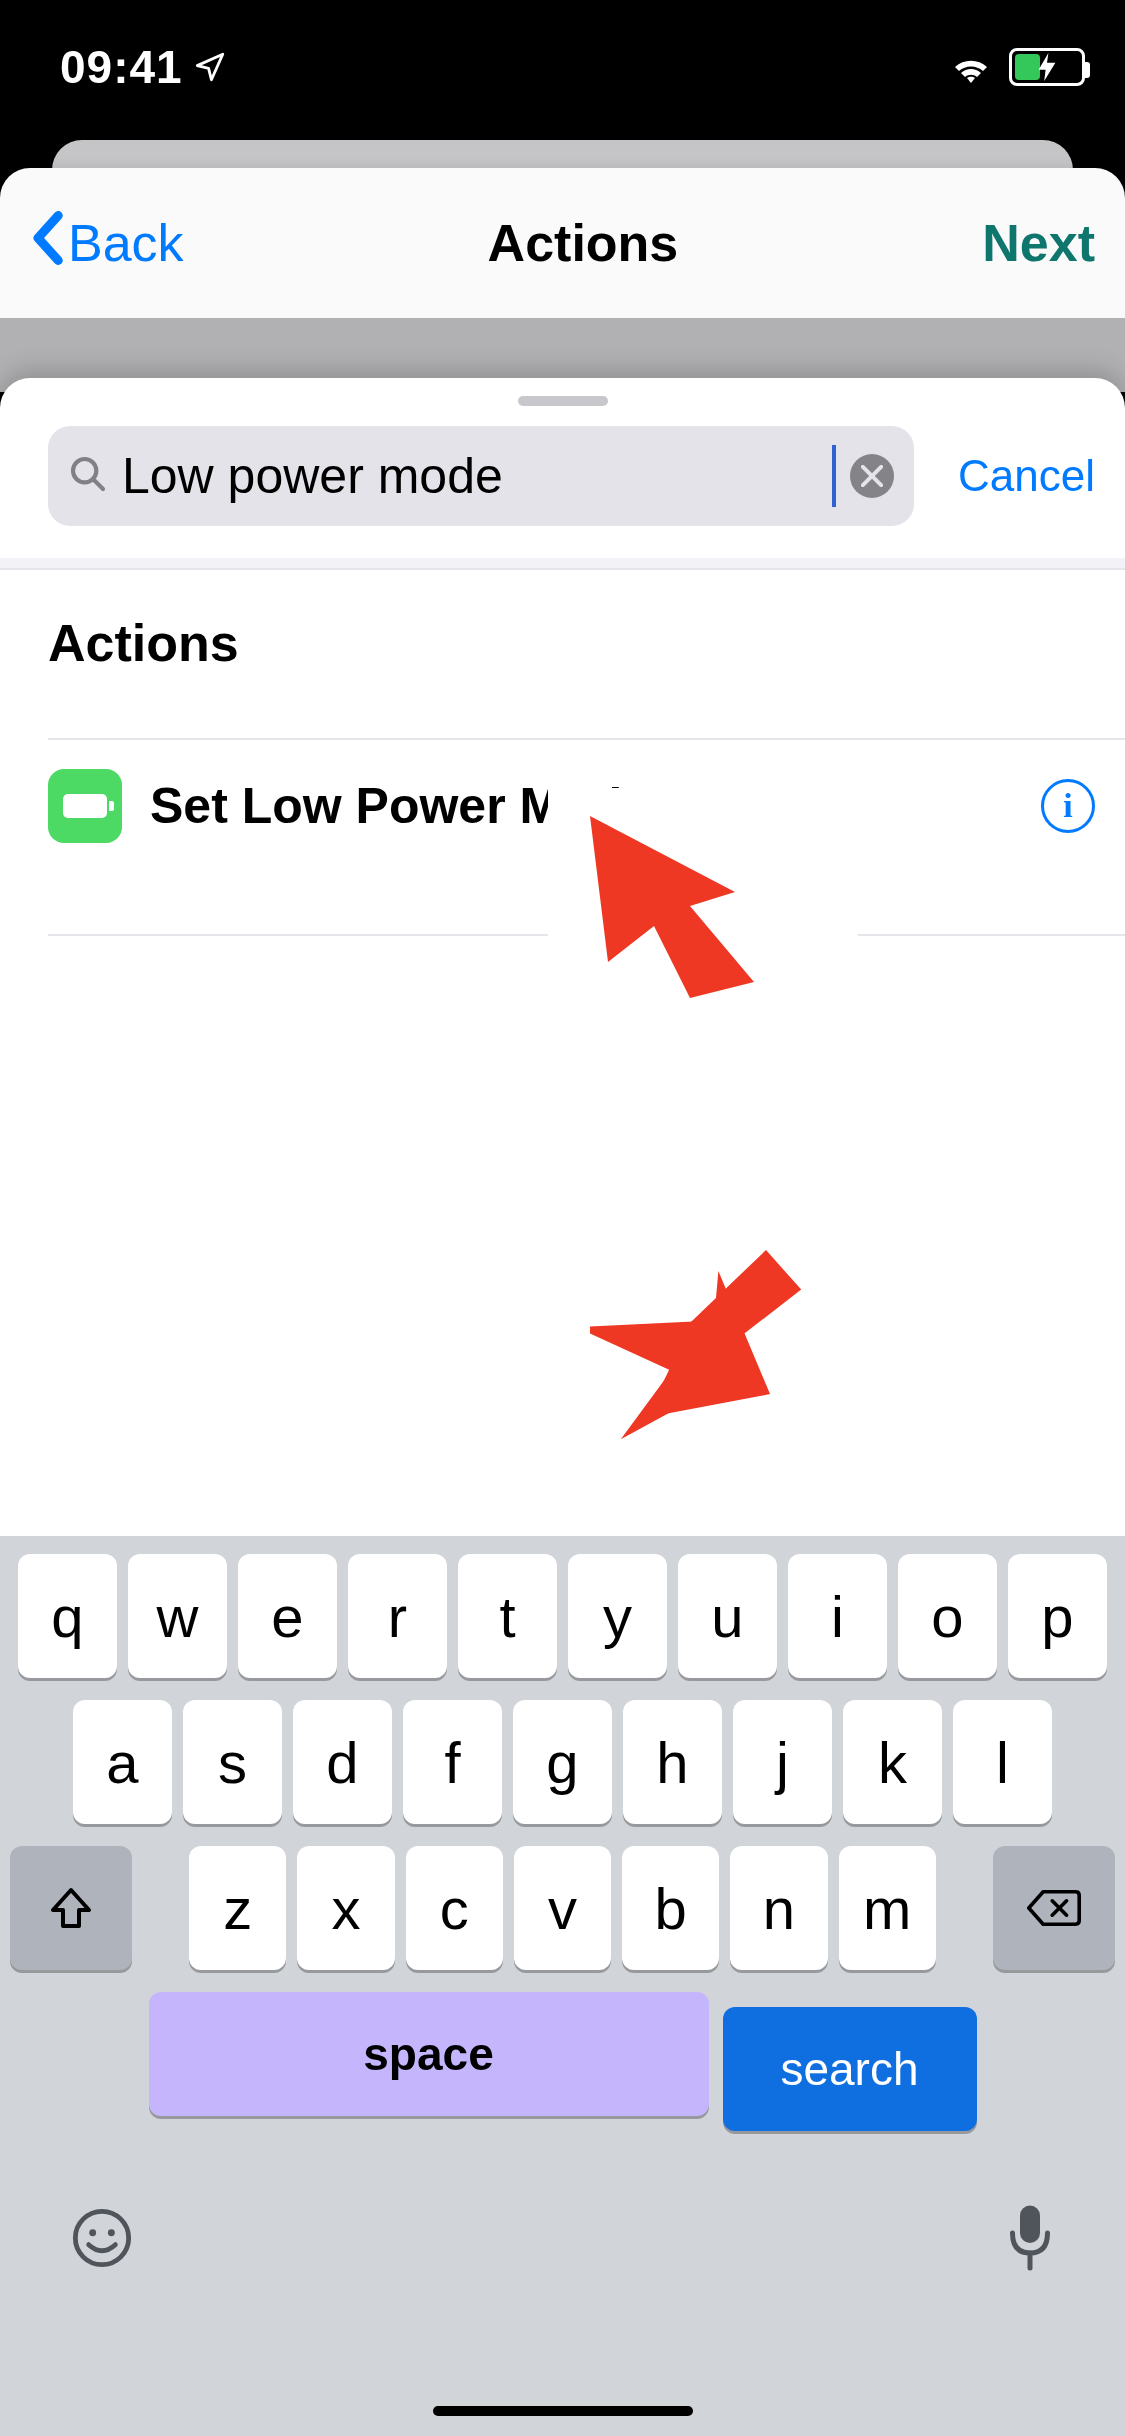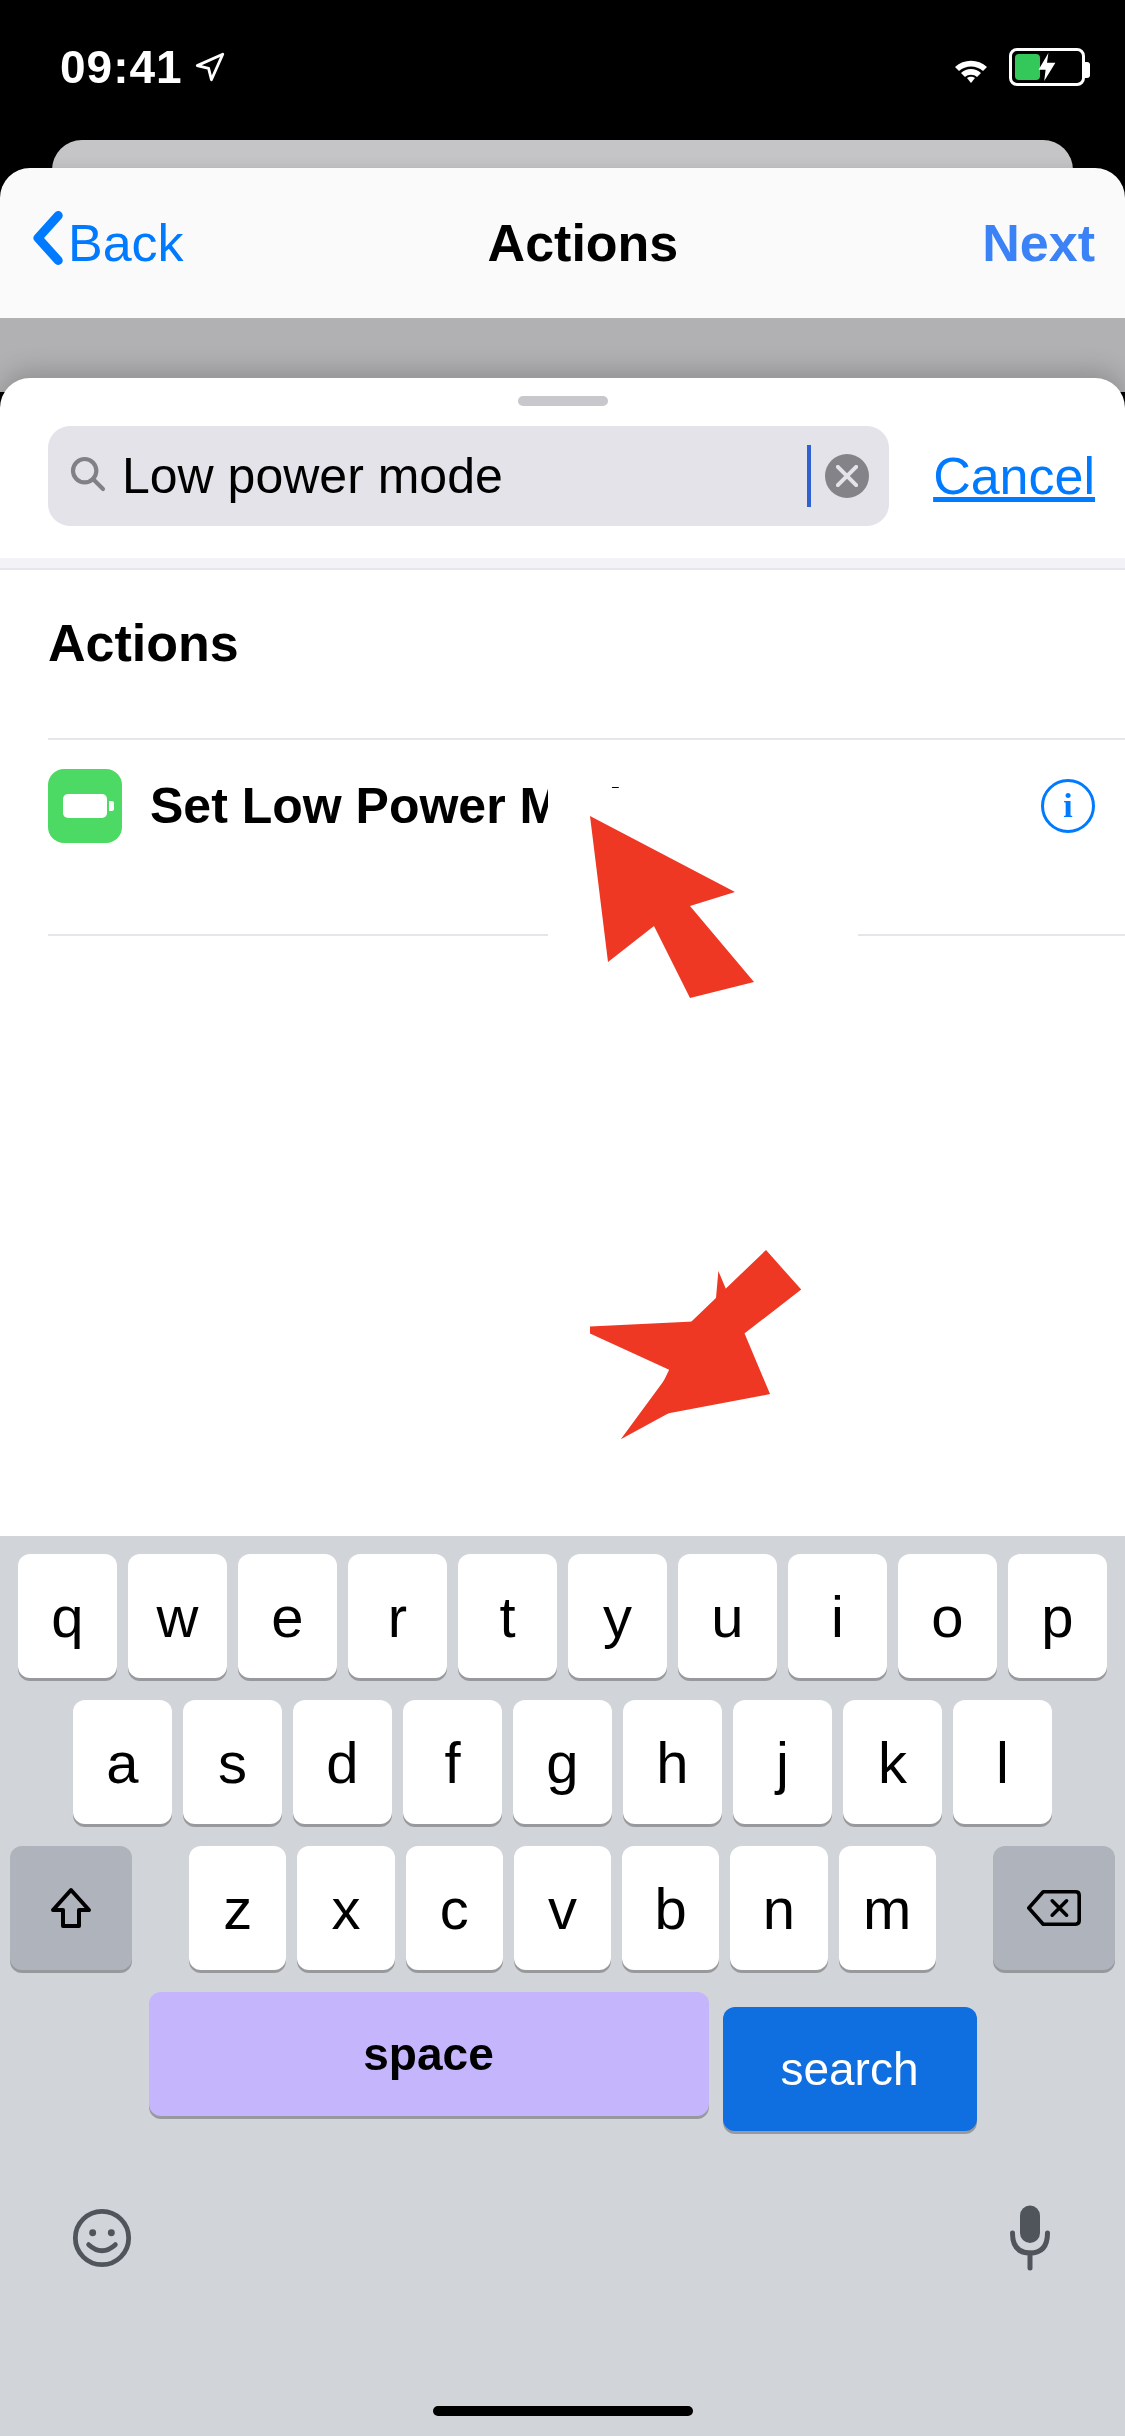--- a/index.html
+++ b/index.html
@@ -57,21 +57,21 @@
     background:#fafafa; border-radius:30px 30px 0 0;
     box-shadow: 0 -2px 12px rgba(0,0,0,0.08);
     display:flex; align-items:center; justify-content:space-between;
     padding: 8px 30px;
   }
   .nav-back {
     display:flex; align-items:center; color:#007aff; font-size:52px; gap:4px;
   }
   .nav-back-chevron { font-size:60px; font-weight:600; line-height:1; }
   .nav-title { font-size:52px; font-weight:700; color:#000; }
-  .nav-next { color:#3b82f6; font-size:52px; font-weight:700; }
+  .nav-next { color:#0f766e; font-size:52px; font-weight:700; }
 
   .gray-strip {
     position:absolute; top:318px; left:0; right:0; height:74px;
     background:#b1b1b3;
   }
 
   
   .search-sheet {
     position:absolute; top:378px; left:0; right:0; height:1160px;
     background:#fff; border-radius:30px 30px 0 0;
@@ -97,21 +97,21 @@
   }
   .search-cursor {
     width:4px; height:62px; background:#2f62d0; animation:blink 1s step-end infinite;
     margin-left:-10px;
   }
   @keyframes blink { 50% { opacity:0; } }
   .clear-btn {
     width:44px; height:44px; border-radius:50%; background:#848388;
     display:flex; align-items:center; justify-content:center; color:#e4e3e9;
   }
-  .cancel-link { color:#007aff; font-size:52px;text-decoration:underline; }
+  .cancel-link { color:#007aff; font-size:44px; }
 
   .section-header-band {
     position:absolute; top:180px; left:0; right:0; height:10px;
     background:#f2f2f7;
   }
   .sep-top { position:absolute; top:190px; left:0; right:0; height:2px; background:#e5e5ea; }
 
   .section-title {
     position:absolute; top:235px; left:48px;
     font-size:52px; font-weight:700; color:#000;

